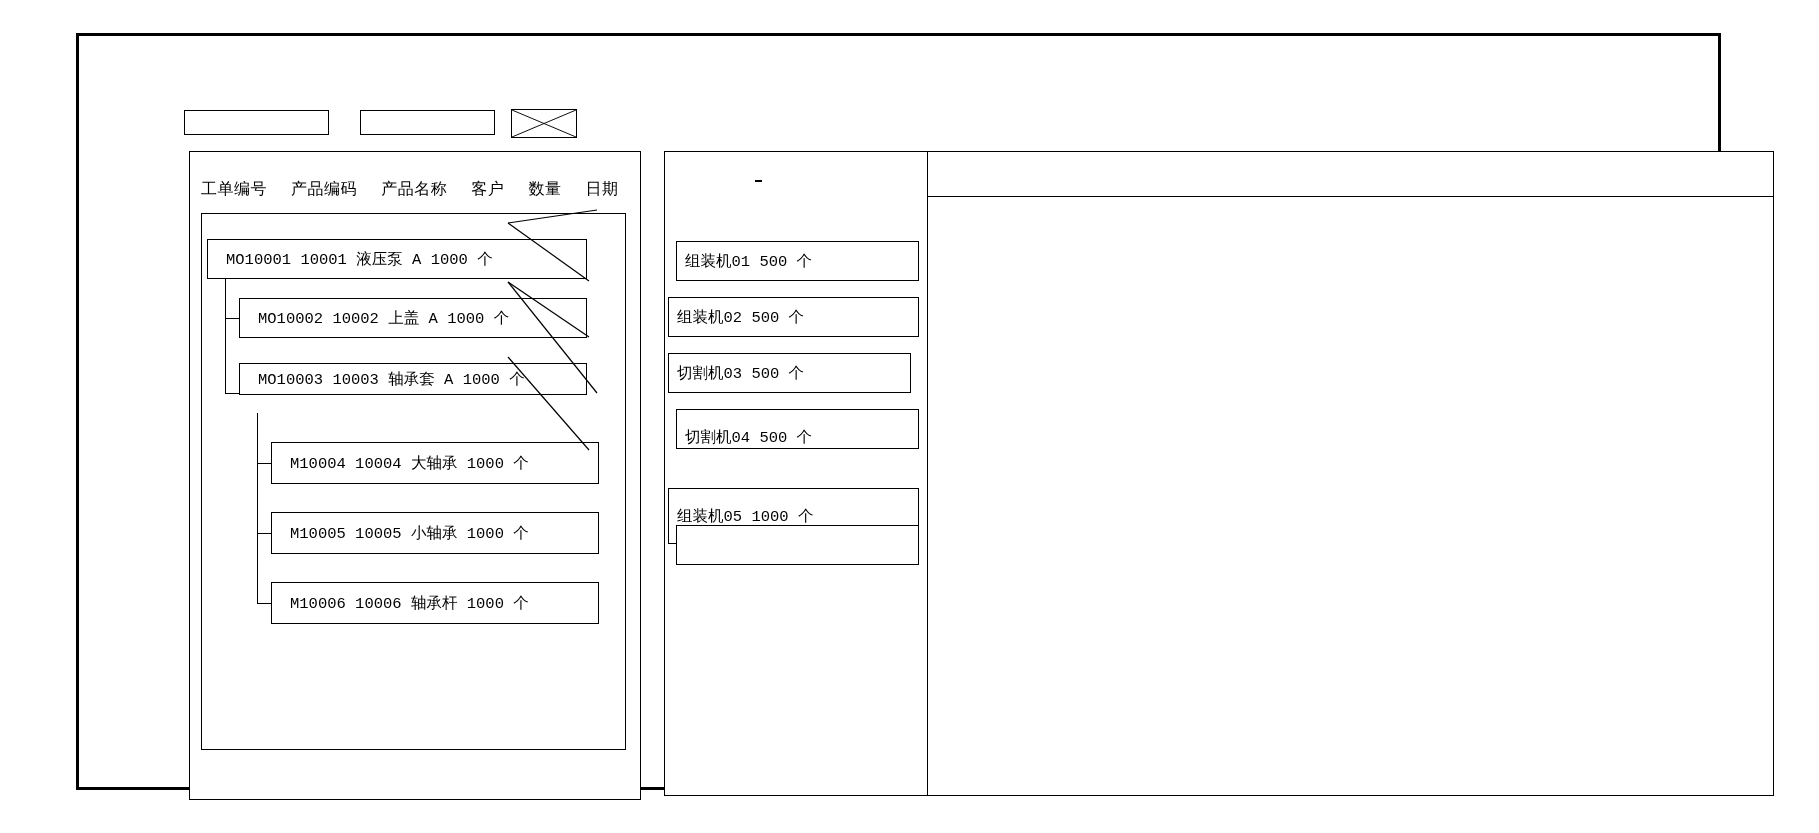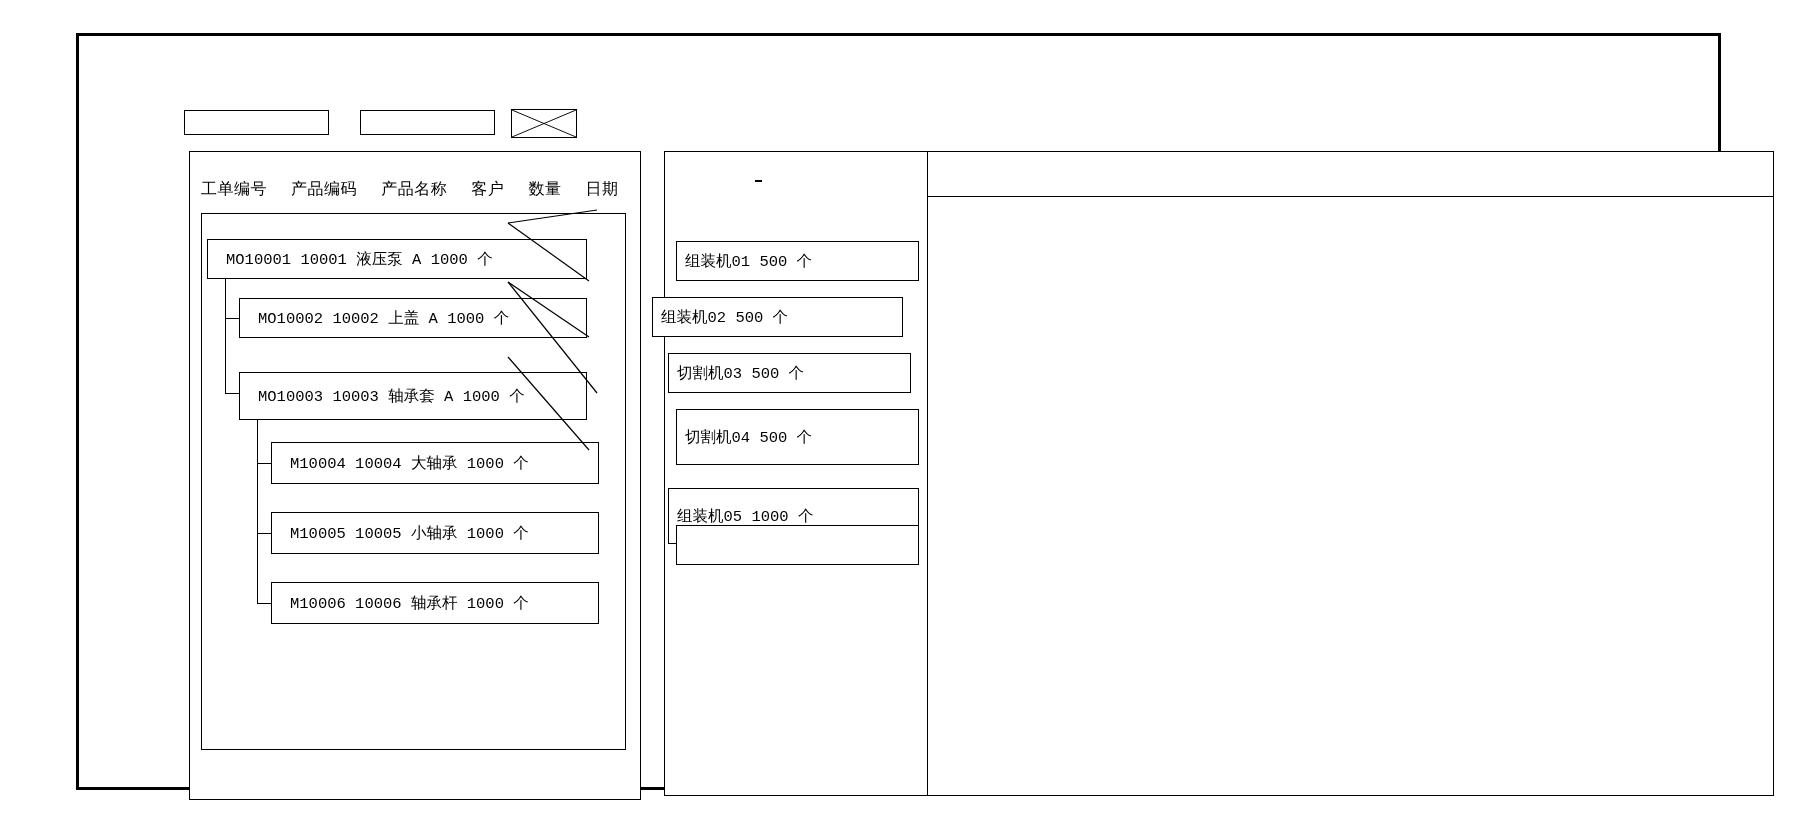--- a/index.html
+++ b/index.html
@@ -48,21 +48,21 @@
   .tree-row{
     position:absolute;border:1px solid #000;box-sizing:border-box;background:#fff;
     display:flex;align-items:center;font-size:15.5px;white-space:nowrap;
   }
   .tree-row .rowtext{padding-left:18px;}
 
   
   #tree-row-0{left:128px;top:203px;width:380px;height:40px;}
   
   #tree-row-1{left:160px;top:262px;width:348px;height:40px;}
-  #tree-row-2{left:160px;top:336px;width:348px;height:48px;}
+  #tree-row-2{left:160px;top:327px;width:348px;height:32px;}
   
   #tree-row-3{left:192px;top:406px;width:328px;height:42px;}
   #tree-row-4{left:192px;top:476px;width:328px;height:42px;}
   #tree-row-5{left:192px;top:546px;width:328px;height:42px;}
 
   
   .rail{position:absolute;background:#000;}
   
   #rail-v-a{left:146px;top:243px;width:1px;height:114px;}
   #rail-h-a1{left:146px;top:282px;width:14px;height:1px;}
@@ -76,23 +76,23 @@
   
   #middle-panel-marker{
     position:absolute;left:676px;top:144px;width:7px;height:2px;background:#000;
   }
   .machine-row{
     position:absolute;border:1px solid #000;box-sizing:border-box;background:#fff;
     display:flex;align-items:center;font-size:15.5px;white-space:nowrap;
     padding-left:8px;
   }
   #machine-row-0{left:597px;top:205px;width:243px;height:40px;align-items:center;}
-  #machine-row-1{left:573px;top:261px;width:251px;height:40px;}
+  #machine-row-1{left:589px;top:261px;width:251px;height:40px;}
   #machine-row-2{left:589px;top:317px;width:243px;height:40px;}
-  #machine-row-3{left:597px;top:373px;width:243px;height:56px;}
+  #machine-row-3{left:597px;top:373px;width:243px;height:40px;align-items:flex-end;}
   #machine-row-4{left:589px;top:452px;width:251px;height:56px;}
   #machine-row-empty{left:597px;top:489px;width:243px;height:40px;}
 
   
   #connector-overlay{
     position:absolute;left:0;top:0;width:1819px;height:833px;
     pointer-events:none;
   }
 </style>
 </head>

